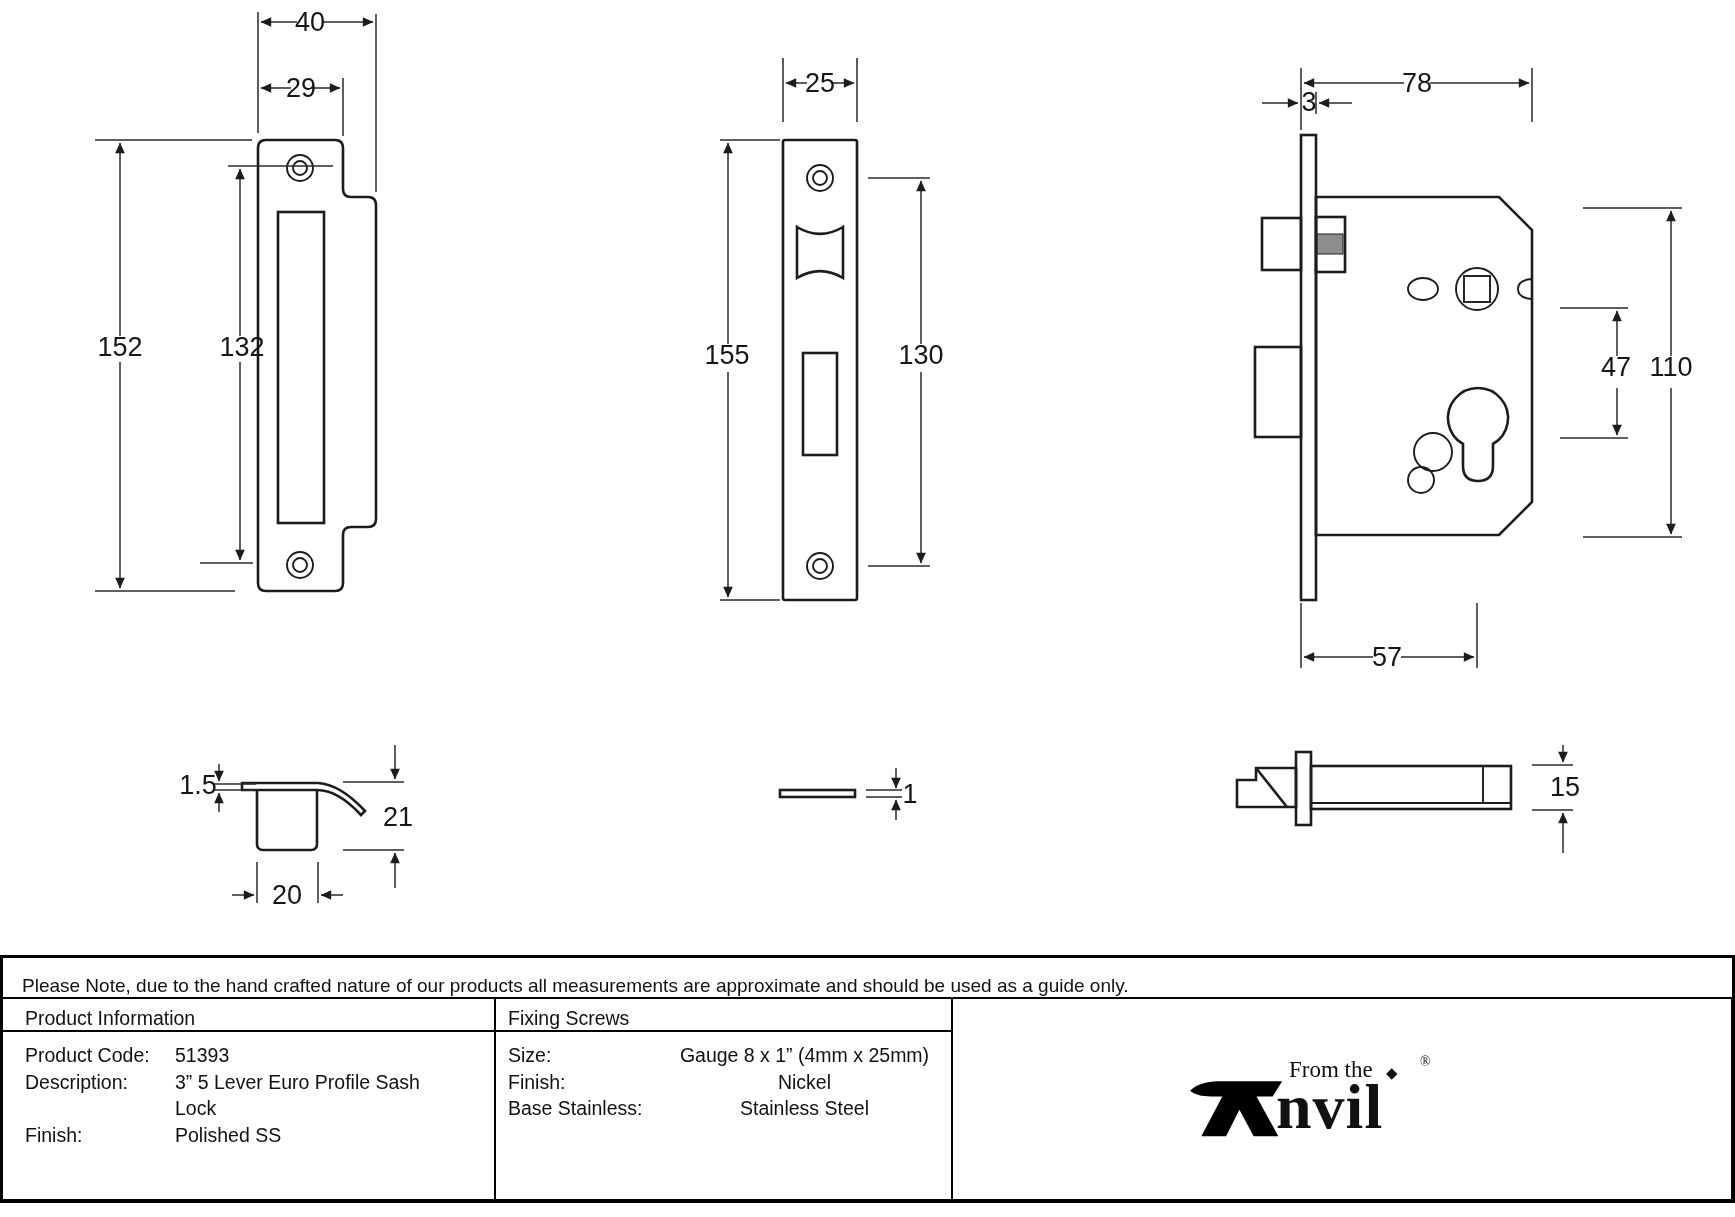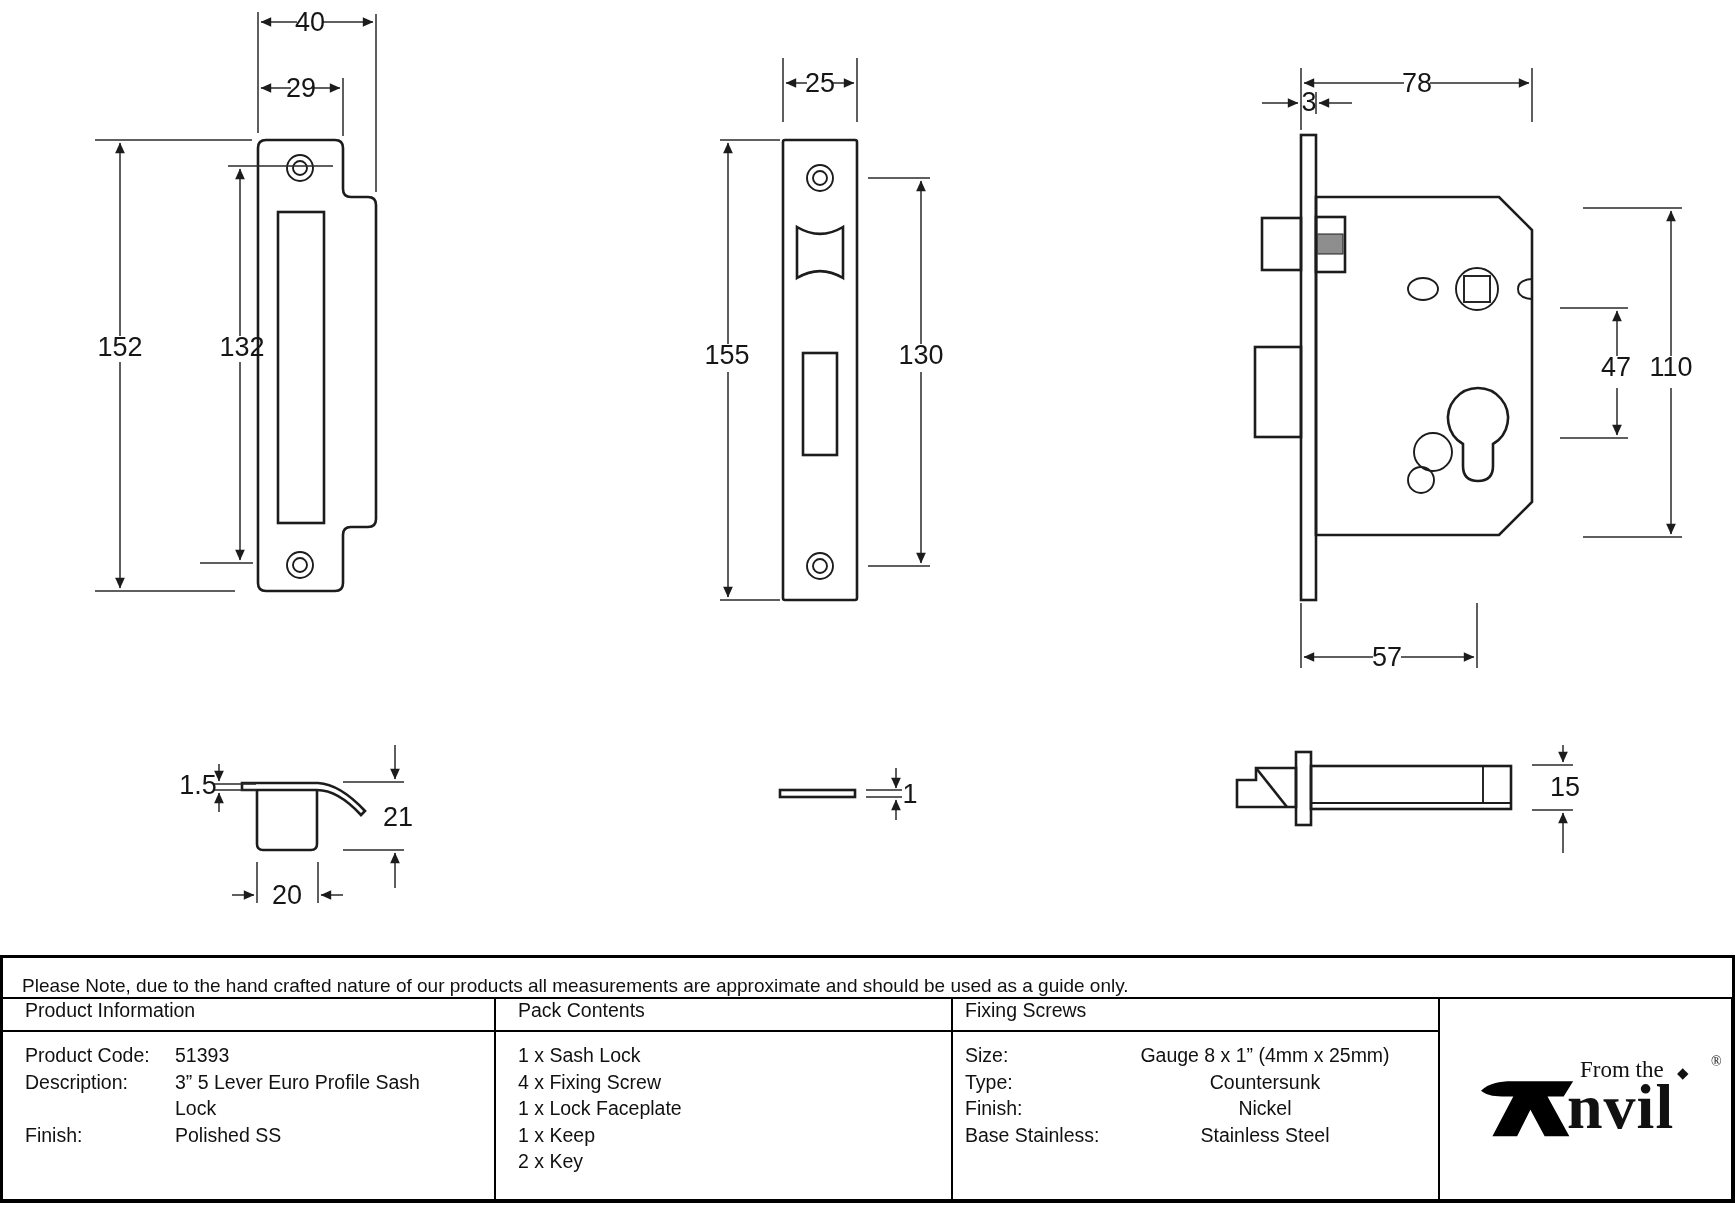--- a/index.html
+++ b/index.html
@@ -12,21 +12,21 @@
   .hatch{fill:none;stroke:#1c1c1c;stroke-width:1px;}
   text.dim{font-family:"Liberation Sans",sans-serif;font-size:27px;fill:#161616;text-anchor:middle;}
   .note-row{box-sizing:border-box;height:44px;border-top:3px solid #000;border-bottom:2px solid #000;
     border-left:3px solid #000;border-right:3px solid #000;display:flex;align-items:flex-end;
     padding-left:19px;font-size:19px;}
   .info-table{box-sizing:border-box;display:grid;grid-template-columns:493px 457px 487px 1fr;
     height:204px;border-left:3px solid #000;border-right:4px solid #000;border-bottom:4px solid #000;background:#fff;}
   .col{display:flex;flex-direction:column;border-right:2px solid #000;min-width:0;}
   .col-logo{border-right:none;display:flex;align-items:center;justify-content:flex-end;flex-direction:row;}
   .cell-header{box-sizing:border-box;height:33px;border-bottom:2px solid #000;display:flex;
-    align-items:flex-start;padding-left:22px;font-size:19.5px;}
+    align-items:flex-end;padding-left:22px;font-size:19.5px;}
   .cell-body{flex:1;padding:10px 0 0 22px;font-size:19.5px;line-height:26.5px;}
   .col-fixing .cell-header,.col-fixing .cell-body{padding-left:12px;}
   .kv{display:flex;align-items:flex-start;}
   .k{width:150px;flex-shrink:0;}
   .v{width:262px;}
   .col-fixing .v{width:300px;text-align:center;}
   .logo-box{position:relative;width:250px;height:84px;}
   .logo-anvil{position:absolute;left:0;top:13px;}
   .logo-nvil{position:absolute;left:86px;bottom:2px;font-family:"Liberation Serif",serif;
     font-weight:bold;font-size:64px;line-height:1;letter-spacing:1px;}
@@ -211,45 +211,29 @@
         <span class="k">Description:</span>
         <span class="v">3” 5 Lever Euro Profile Sash Lock</span>
       </div>
       <div class="kv">
         <span class="k">Finish:</span>
         <span class="v">Polished SS</span>
       </div>
     </div>
   </div>
 
-  <div class="col col-pack">
-    <div class="cell-header">
-      <span>Pack Contents</span>
-    </div>
-    <div class="cell-body">
-      <div>1 x Sash Lock</div>
-      <div>4 x Fixing Screw</div>
-      <div>1 x Lock Faceplate</div>
-      <div>1 x Keep</div>
-      <div>2 x Key</div>
-    </div>
-  </div>
 
   <div class="col col-fixing">
     <div class="cell-header">
       <span>Fixing Screws</span>
     </div>
     <div class="cell-body">
       <div class="kv">
         <span class="k">Size:</span>
         <span class="v">Gauge 8 x 1” (4mm x 25mm)</span>
-      </div>
-      <div class="kv">
-        <span class="k">Type:</span>
-        <span class="v">Countersunk</span>
       </div>
       <div class="kv">
         <span class="k">Finish:</span>
         <span class="v">Nickel</span>
       </div>
       <div class="kv">
         <span class="k">Base Stainless:</span>
         <span class="v">Stainless Steel</span>
       </div>
     </div>

